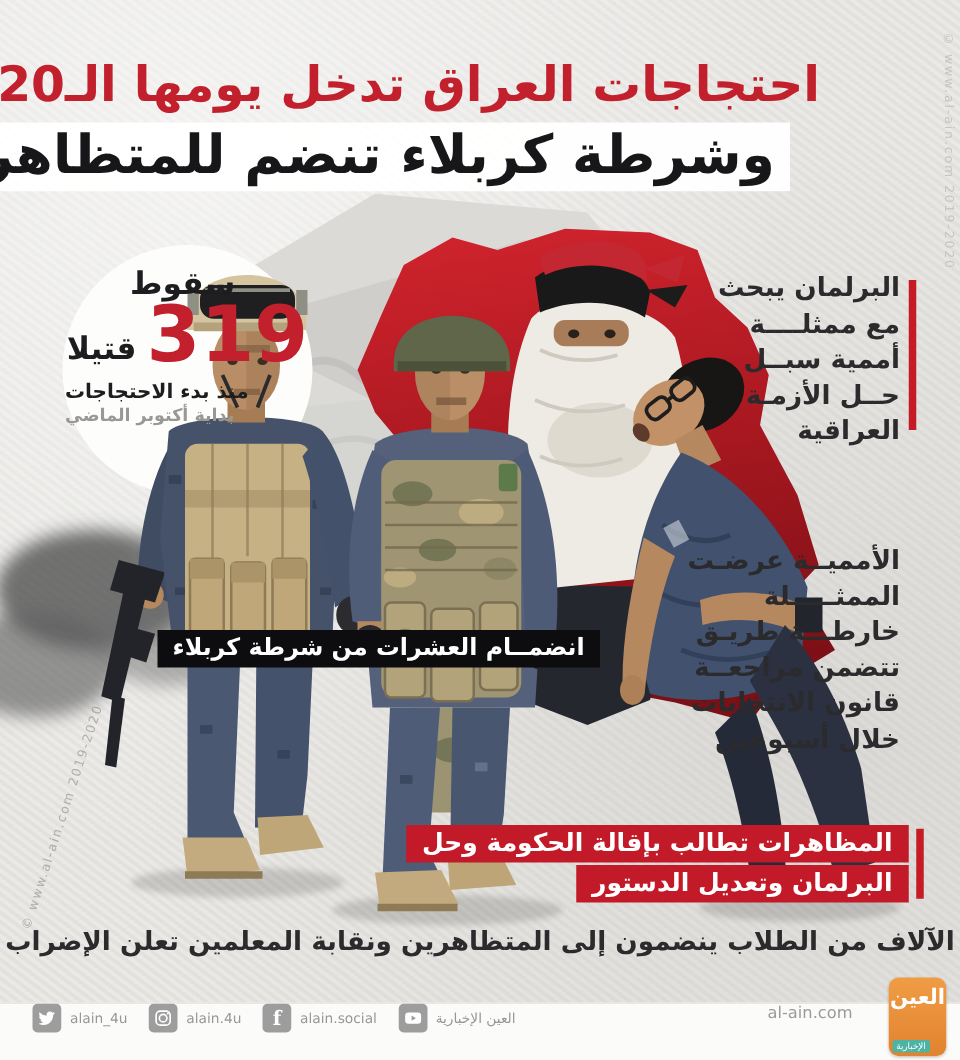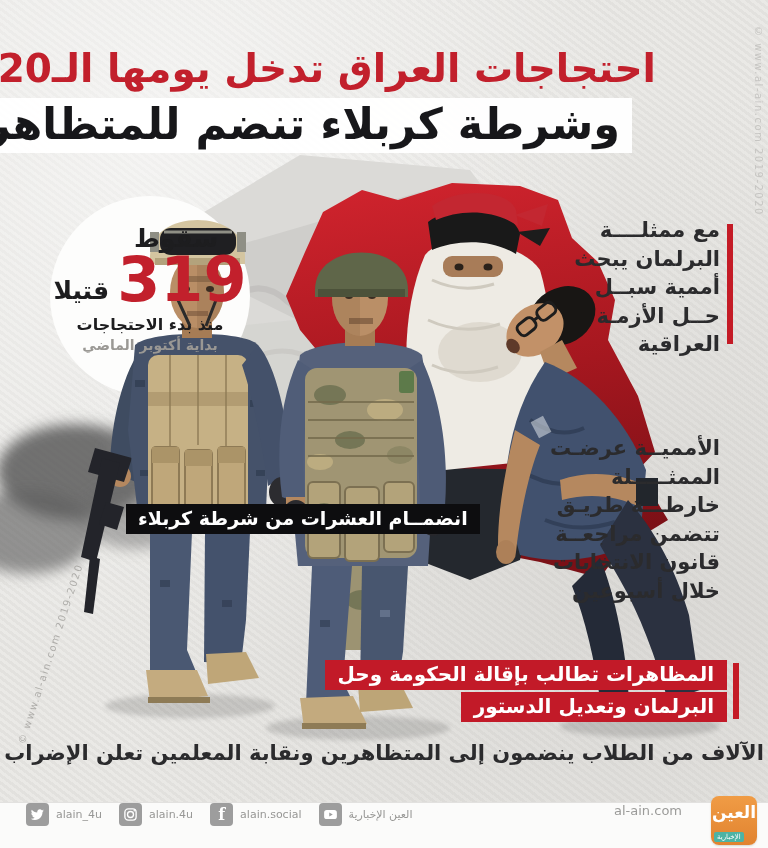--- a/index.html
+++ b/index.html
@@ -15,21 +15,21 @@
   .abs{position:absolute;}
   
   .wm-right{right:4px;top:26px;writing-mode:vertical-rl;font-size:10px;letter-spacing:1.5px;color:#c6c5c2;z-index:7;}
   .wm-left{left:16px;top:742px;transform:rotate(-72deg);transform-origin:0 0;font-size:10px;letter-spacing:1.5px;color:rgba(130,128,124,.55);z-index:7;white-space:nowrap;}
   
   .headline{right:112px;top:46px;text-align:right;direction:rtl;z-index:6;}
   .headline .l1{font-size:39px;font-weight:bold;color:#c2202c;line-height:1.2;white-space:nowrap;}
   .headline .l2row{margin-top:5px;margin-right:24px;}
   .headline .l2{display:inline-block;font-size:43px;font-weight:bold;color:#17171a;line-height:1.15;background:rgba(255,255,255,.95);padding:2px 12px 4px;white-space:nowrap;}
   
-  .badge-text{left:52px;top:224px;width:196px;z-index:6;direction:rtl;text-align:center;color:#1d1d1f;}
+  .badge-text{left:52px;top:212px;width:196px;z-index:6;direction:rtl;text-align:left;color:#1d1d1f;}
   .badge-text .t1{font-size:25px;font-weight:bold;padding-left:52px;}
   .badge-row{display:flex;direction:rtl;align-items:flex-end;justify-content:center;gap:8px;margin-top:-4px;}
   .badge-num{font-size:62px;font-weight:bold;color:#c2202c;line-height:1;}
   .badge-side{font-size:25px;font-weight:bold;padding-bottom:6px;}
   .badge-l1{font-size:16px;font-weight:bold;margin-top:4px;white-space:nowrap;}
   .badge-l2{font-size:14px;font-weight:bold;color:#9a9894;margin-top:3px;white-space:nowrap;}
   
   .caption{left:126px;top:504px;z-index:6;display:flex;flex-direction:column;align-items:flex-start;gap:2px;}
   .caption .cline{background:#0d0d0f;color:#fff;font-size:19px;font-weight:bold;direction:rtl;white-space:nowrap;padding:3px 12px 5px;}
   
@@ -44,21 +44,21 @@
   .banner .bline{background:#c21a28;color:#fff;font-size:20px;font-weight:bold;direction:rtl;white-space:nowrap;padding:2px 13px 4px;}
   
   .footnote{left:0;top:741px;width:100%;text-align:center;direction:rtl;font-size:21px;font-weight:bold;color:#2b2b2d;z-index:6;}
   
   .footer{left:0;bottom:0;width:100%;height:46px;background:#fbfbfa;border-top:1px solid #e2e1df;z-index:10;display:flex;align-items:flex-start;padding:0 26px;box-sizing:border-box;}
   .social{display:flex;align-items:center;gap:7px;}
   .sicon{width:23px;height:23px;border-radius:4px;background:#9d9d9d;display:flex;align-items:center;justify-content:center;color:#fff;flex:0 0 auto;}
   .slabel{font-size:11px;color:#979795;margin-right:10px;white-space:nowrap;}
   .slabel.ar{direction:rtl;}
   .site{margin-left:auto;font-size:13px;color:#9b9b99;margin-right:60px;}
-  .logo{position:absolute;right:11px;bottom:3px;width:46px;height:49px;border-radius:8px;background:linear-gradient(180deg,#f09c45,#e18330);box-shadow:0 1px 2px rgba(0,0,0,.15);}
+  .logo{position:absolute;right:11px;bottom:3px;width:46px;height:63px;border-radius:8px;background:linear-gradient(180deg,#f09c45,#e18330);box-shadow:0 1px 2px rgba(0,0,0,.15);}
   .logo .nm{position:absolute;top:6px;left:0;right:0;text-align:center;color:#fff;font-size:17px;font-weight:bold;direction:rtl;}
   .logo .tg{position:absolute;left:3px;bottom:3px;background:#4db3a4;color:#fff;font-size:7px;padding:1px 3px;border-radius:2px;direction:rtl;}
 </style>
 </head>
 <body>
 
 <div class="canvas">
 
   <svg class="abs" style="left:0;top:0;z-index:2;" width="768" height="848" viewBox="0 0 768 848">
     <defs>
@@ -275,22 +275,22 @@
     <div class="badge-l1">منذ بدء الاحتجاجات</div>
     <div class="badge-l2">بداية أكتوبر الماضي</div>
   </div>
 
   <div class="abs caption">
     <div class="cline">انضمــام العشرات من شرطة كربلاء</div>
   </div>
 
   <div class="abs redbar bar1"></div>
   <div class="abs note note1">
+    <div>البرلمان يبحث</div>
     <div>مع ممثلــــة</div>
-    <div>البرلمان يبحث</div>
     <div>أممية سبــل</div>
     <div>حــل الأزمـة</div>
     <div>العراقية</div>
   </div>
 
   <div class="abs note note2">
     <div>الأمميــة عرضـت</div>
     <div>الممثـــــلة</div>
     <div>خارطـــة طريـق</div>
     <div>تتضمن مراجعــة</div>

